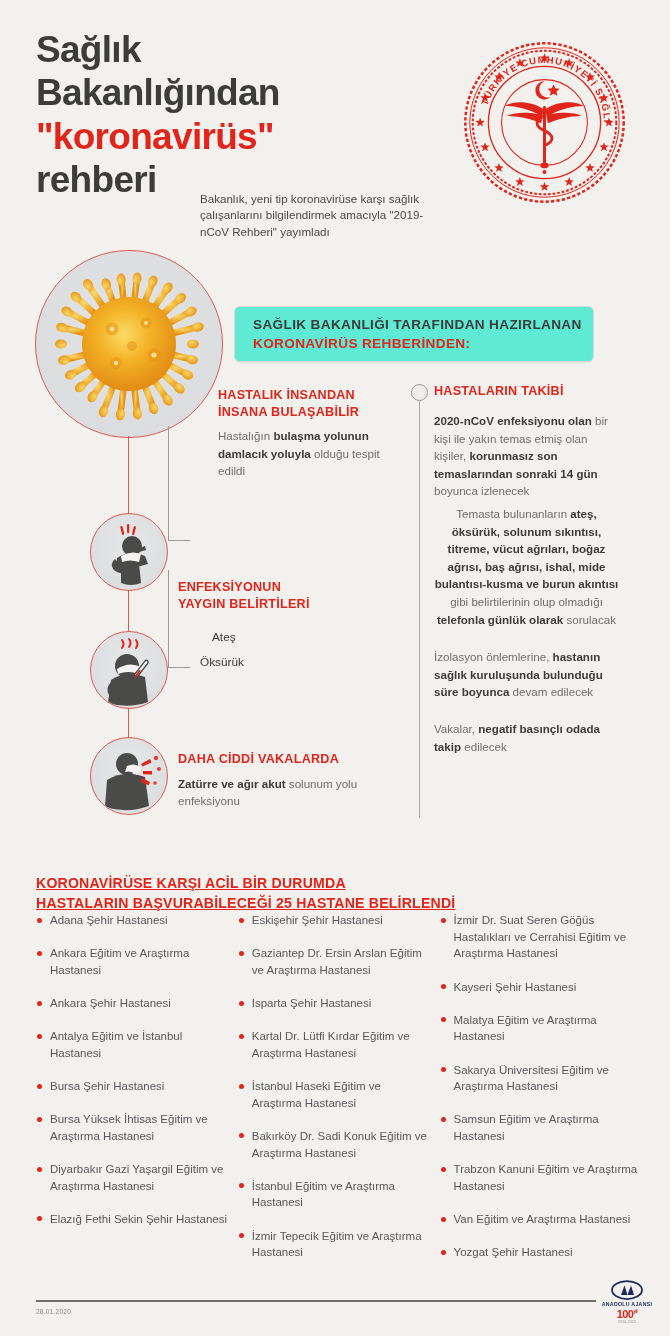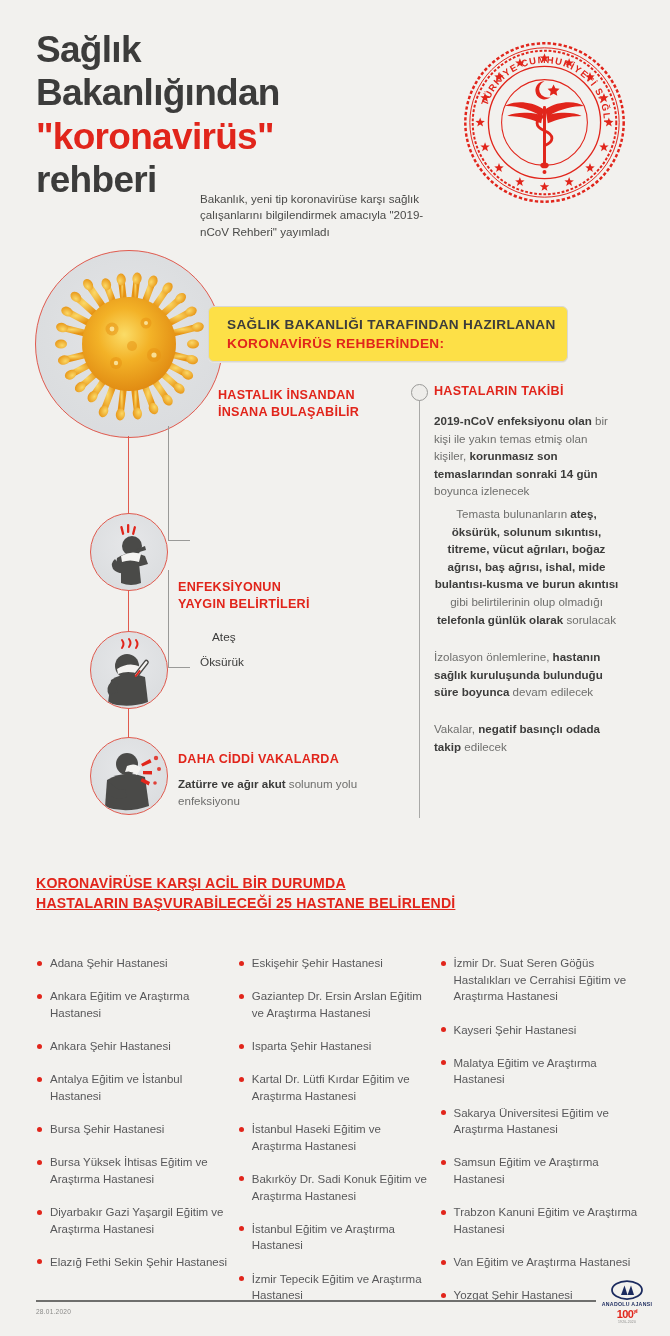--- a/index.html
+++ b/index.html
@@ -35,22 +35,22 @@
 
   .virus-circle{
     position:absolute;left:35px;top:10px;width:186px;height:186px;
     border-radius:50%;
     background:radial-gradient(circle at 50% 45%, #e4e5e7 0%, #dcdee0 60%, #d8dadd 100%);
     border:1.4px solid #e05a4e;
     overflow:hidden;
   }
 
   .banner{
-    position:absolute;left:208px;top:66px;width:358px;height:54px;
-    background:#fde047;
+    position:absolute;left:234px;top:66px;width:358px;height:54px;
+    background:#5eead4;
     border:1px solid #d8d7d3;
     border-radius:6px;
     box-shadow:0 1px 0 #e6e5e2;
   }
   .banner .l1{
     position:absolute;left:18px;top:10px;font-size:13.6px;font-weight:bold;
     letter-spacing:0.35px;color:#3c3c3b;
   }
   .banner .l2{
     position:absolute;left:18px;top:29px;font-size:13.6px;font-weight:bold;
@@ -111,21 +111,21 @@
   .rp4{top:480px;}
 
   
   .hosp{position:absolute;left:0;top:826px;width:670px;}
   .hosp-title{
     position:absolute;left:36px;top:47px;width:600px;
     color:#e1251b;font-weight:bold;font-size:14.1px;line-height:1.42;
     letter-spacing:0.2px;
     text-decoration:underline;
   }
-  .cols{position:absolute;left:36px;top:86px;width:615px;display:flex;gap:0;margin-top:43px;}
+  .cols{position:absolute;left:36px;top:86px;width:615px;display:flex;gap:0;}
   .col{width:200px;padding-right:8px;}
   .col.c3{width:210px;}
   .hitem{
     position:relative;padding-left:14px;margin-bottom:16.5px;
     font-size:11.5px;line-height:1.45;color:#58585a;
   }
   .hitem::before{
     content:"";position:absolute;left:1px;top:5.5px;
     width:5px;height:5px;border-radius:50%;background:#e1251b;
   }
@@ -366,41 +366,42 @@
             <circle cx="64" cy="45" r="1.8"></circle>
         </g>
       </svg>
     </div>
 
     <div class="blk b1">
       <div class="hdr">
         <span>HASTALIK İNSANDAN</span><br>
         <span>İNSANA BULAŞABİLİR</span>
       </div>
+      <div class="body"><span>Hastalığın </span><b>bulaşma yolunun damlacık yoluyla</b><span> olduğu tespit edildi</span></div>
     </div>
 
     <div class="blk b2">
       <div class="hdr">
         <span>ENFEKSİYONUN</span><br>
         <span>YAYGIN BELİRTİLERİ</span>
       </div>
     </div>
     <div class="sym sym1">Ateş</div>
     <div class="sym sym2">Öksürük</div>
 
     <div class="blk b3">
       <div class="hdr">DAHA CİDDİ VAKALARDA</div>
       <div class="body"><b>Zatürre ve ağır akut</b><span> solunum yolu enfeksiyonu</span></div>
     </div>
 
     <div class="rline"></div>
     <div class="rdot"></div>
     <div class="rhdr">HASTALARIN TAKİBİ</div>
 
-    <div class="rpar rp1"><b>2019-nCoV enfeksiyonu olan</b><span> bir kişi ile yakın temas etmiş olan kişiler, </span><b>korunmasız son temaslarından sonraki 14 gün</b><span> boyunca izlenecek</span></div>
+    <div class="rpar rp1"><b>2020-nCoV enfeksiyonu olan</b><span> bir kişi ile yakın temas etmiş olan kişiler, </span><b>korunmasız son temaslarından sonraki 14 gün</b><span> boyunca izlenecek</span></div>
 
     <div class="rpar rp2"><span>Temasta bulunanların </span><b>ateş, öksürük, solunum sıkıntısı, titreme, vücut ağrıları, boğaz ağrısı, baş ağrısı, ishal, mide bulantısı-kusma ve burun akıntısı</b><span> gibi belirtilerinin olup olmadığı </span><b>telefonla günlük olarak</b><span> sorulacak</span></div>
 
     <div class="rpar rp3"><span>İzolasyon önlemlerine, </span><b>hastanın sağlık kuruluşunda bulunduğu süre boyunca</b><span> devam edilecek</span></div>
 
     <div class="rpar rp4"><span>Vakalar, </span><b>negatif basınçlı odada takip</b><span> edilecek</span></div>
   </div>
 
   <div class="hosp">
     <div class="hosp-title">

